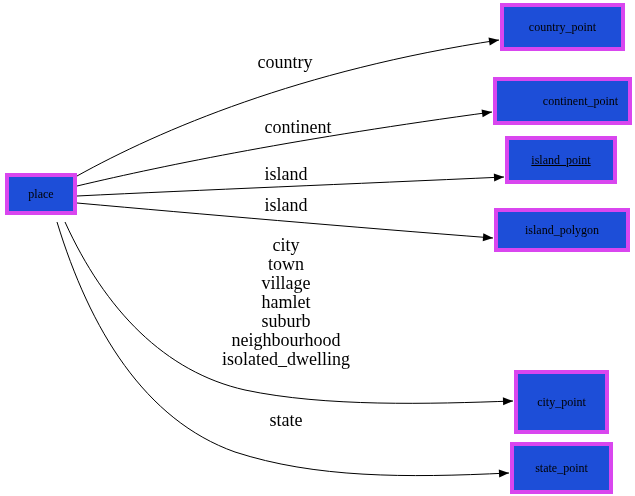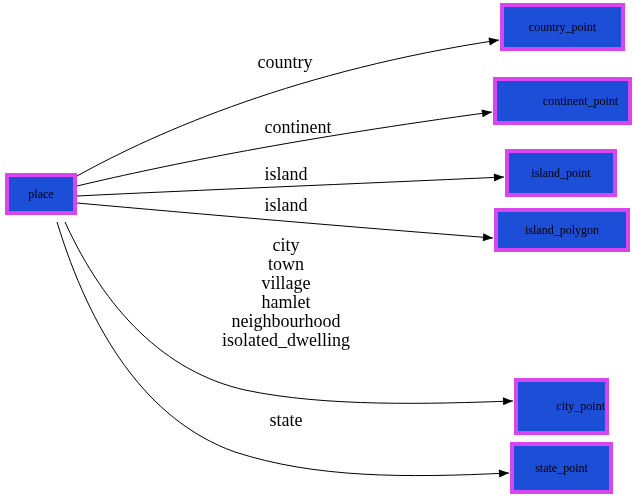--- a/index.html
+++ b/index.html
@@ -52,23 +52,23 @@
     transform: translateX(-50%);
     font-size: 18px;
     line-height: 19px;
     white-space: nowrap;
     text-align: center;
   }
   
   #node-place          { left: 5px;   top: 173px; width: 72px;  height: 42px; }
   #node-country-point  { left: 500px; top: 3px;   width: 125px; height: 48px; }
   #node-continent-point{ left: 493px; top: 77px;  width: 139px; height: 48px; padding-left: 36px; }
-  #node-island-point   { left: 505px; top: 149px; width: 112px; height: 48px; }
+  #node-island-point   { left: 505px; top: 136px; width: 112px; height: 48px; text-decoration: underline; }
   #node-island-polygon { left: 494px; top: 208px; width: 136px; height: 44px; }
-  #node-city-point     { left: 514px; top: 378px; width: 95px;  height: 57px; justify-content: flex-end; }
+  #node-city-point     { left: 514px; top: 370px; width: 95px;  height: 64px; }
   #node-state-point    { left: 510px; top: 442px; width: 103px; height: 52px; }
 
   #label-country  { left: 285px; top: 52px; }
   #label-continent{ left: 298px; top: 117px; }
   #label-island-1 { left: 286px; top: 164px; }
   #label-island-2 { left: 286px; top: 195px; }
   #label-city-group { left: 286px; top: 236px; }
   #label-state    { left: 286px; top: 410px; }
 </style>
 </head>
@@ -115,19 +115,20 @@
   <div class="edge-label" id="label-country">country</div>
   <div class="edge-label" id="label-continent">continent</div>
   <div class="edge-label" id="label-island-1">island</div>
   <div class="edge-label" id="label-island-2">island</div>
 
   <div class="edge-label-multi" id="label-city-group">
     <div>city</div>
     <div>town</div>
     <div>village</div>
     <div>hamlet</div>
+    <div>suburb</div>
     <div>neighbourhood</div>
     <div>isolated_dwelling</div>
   </div>
 
   <div class="edge-label" id="label-state">state</div>
 
 </div>
 
 </body></html>

